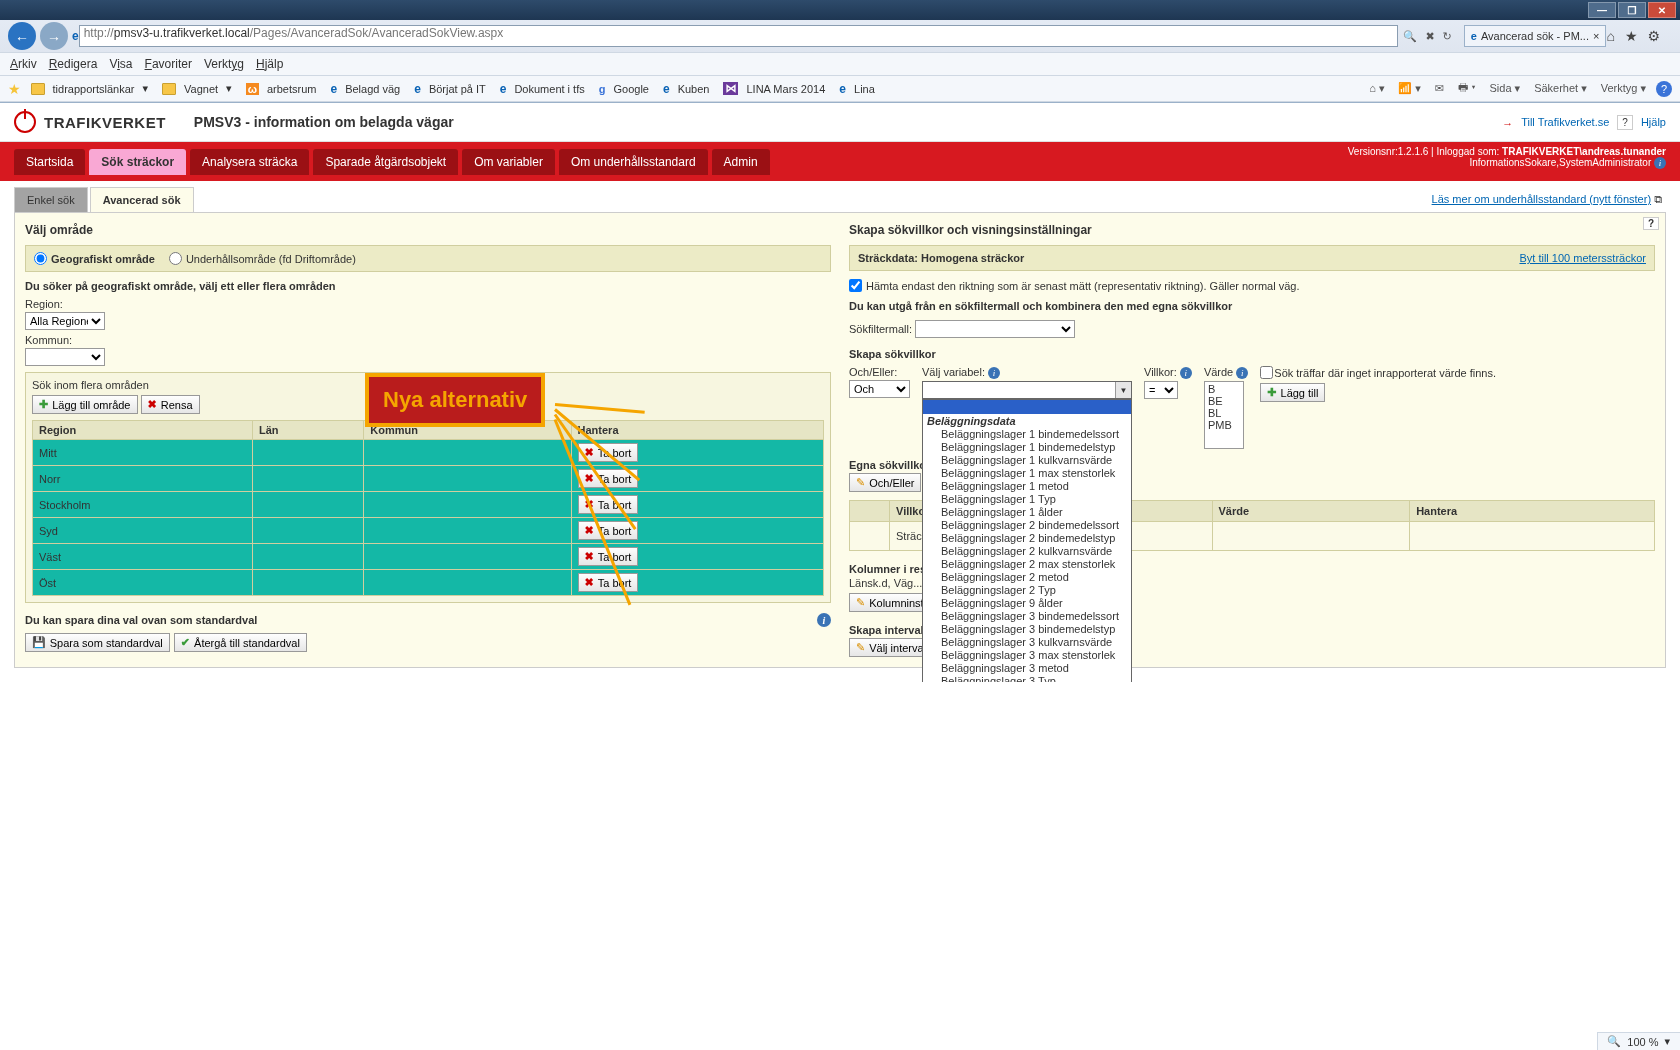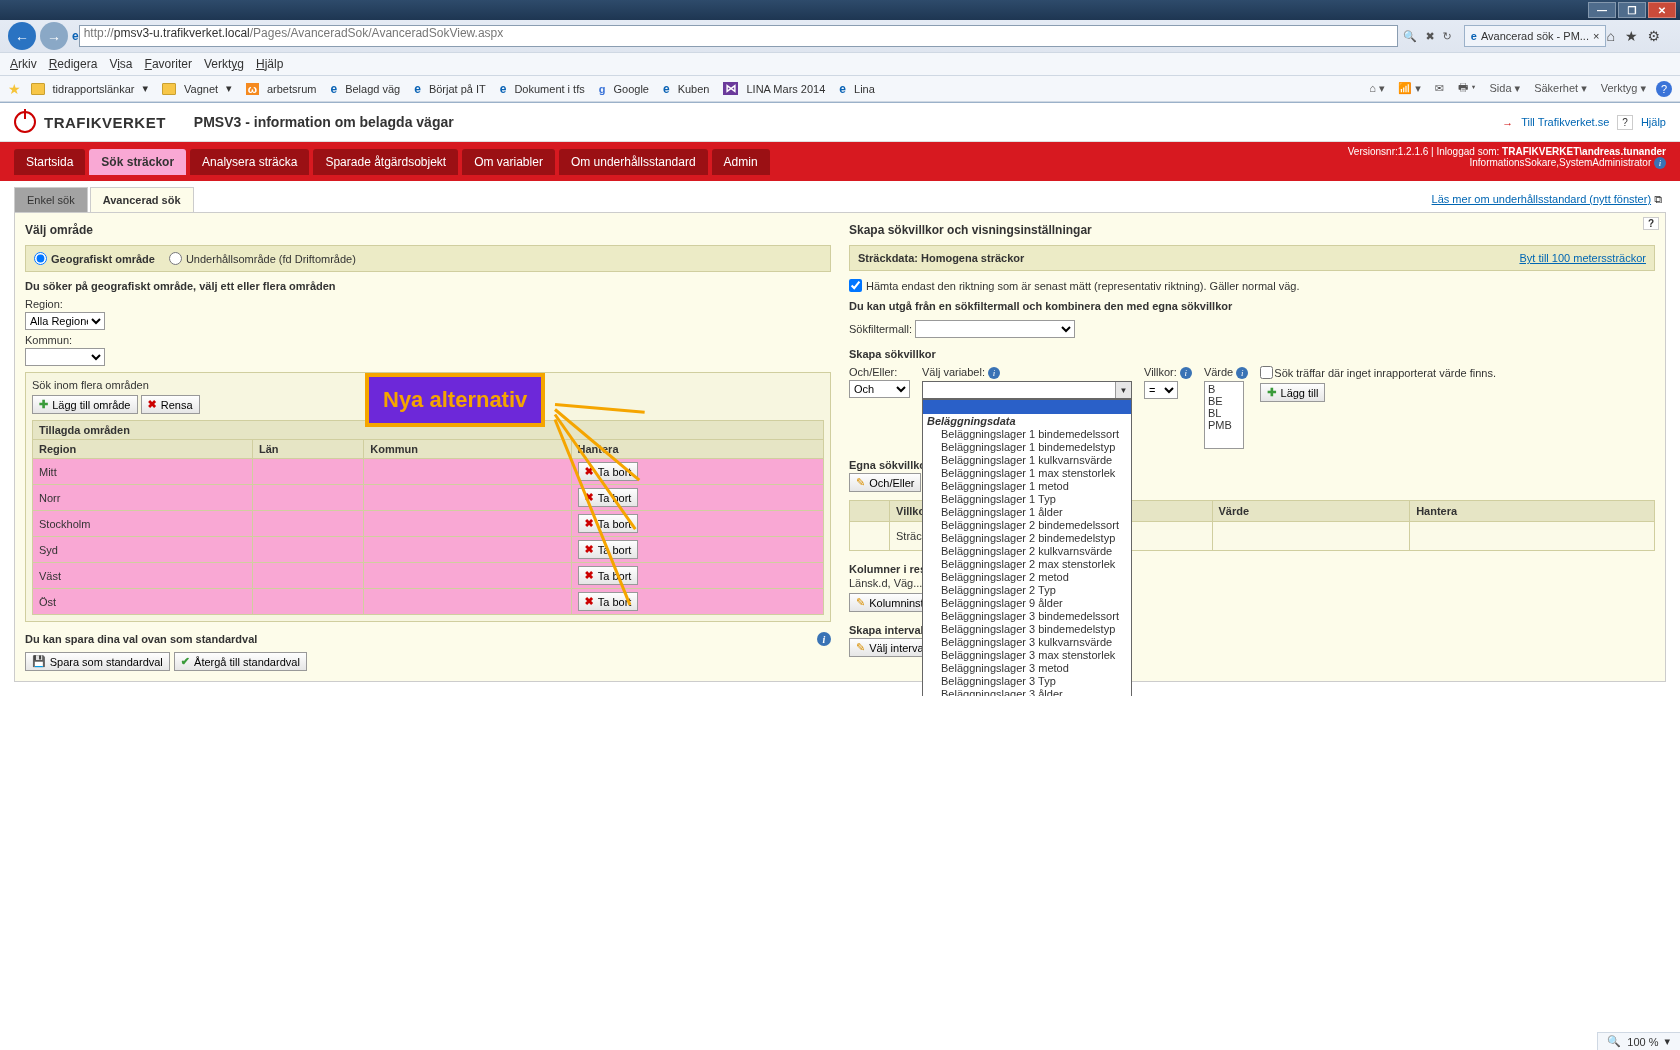--- a/index.html
+++ b/index.html
@@ -84,21 +84,21 @@
 .innerbox h4 { font-size: 11px; font-weight: normal; margin-bottom: 4px; }
 .btn { border: 1px solid #999; background: linear-gradient(#fefefe,#e6e6e6); padding: 2px 6px; font-size: 11px; display: inline-flex; align-items: center; gap: 4px; cursor: pointer; }
 .btn .plus { color: #3a9b3a; font-weight: bold; }
 .btn .x { color: #c00; font-weight: bold; }
 .btn .chk { color: #3a9b3a; font-weight: bold; }
 .btn .pencil { color: #d98f00; }
 .btn .disk { color: #3a73b5; }
 
 table.grid { width: 100%; border-collapse: collapse; margin-top: 6px; font-size: 11px; }
 table.grid th { background: #e6e5c5; border: 1px solid #d0ce9f; padding: 3px 6px; text-align: left; font-weight: bold; }
-table.grid td { background: #f9a8d4; border: 1px solid #d0ce9f; padding: 3px 6px; }
+table.grid td { background: #14b8a6; border: 1px solid #d0ce9f; padding: 3px 6px; }
 
 .saveinfo { display: flex; align-items: center; margin-top: 10px; font-size: 11px; font-weight: bold; }
 .saveinfo .i { margin-left: auto; width: 14px; height: 14px; background: #3a73b5; color: #fff; border-radius: 50%; display: flex; align-items: center; justify-content: center; font-size: 10px; font-style: italic; font-family: serif; }
 .savebtns { margin-top: 6px; display: flex; gap: 4px; }
 
 
 .villkor-row { display: flex; align-items: flex-start; gap: 12px; margin: 6px 0; flex-wrap: nowrap; }
 .villkor-row .lbl { font-size: 11px; margin-bottom: 2px; display: block; }
 .info-i { width: 12px; height: 12px; background: #3a73b5; color: #fff; border-radius: 50%; display: inline-flex; align-items: center; justify-content: center; font-size: 9px; font-style: italic; font-family: serif; }
 .listbox { border: 1px solid #999; background: #fff; width: 40px; height: 68px; overflow-y: scroll; font-size: 11px; padding: 1px; }
@@ -110,21 +110,21 @@
 .dropdown-list { position: absolute; top: 18px; left: 0; width: 210px; max-height: 400px; overflow-y: auto; border: 1px solid #666; background: #fff; z-index: 50; font-size: 11px; }
 .dropdown-list .dl-hl { background: #2a60c8; color: #fff; height: 14px; }
 .dropdown-list .dl-grp { font-weight: bold; font-style: italic; padding: 1px 4px; }
 .dropdown-list .dl-item { padding: 0 4px 0 18px; white-space: nowrap; line-height: 13px; }
 
 .sok-table { width: 100%; border-collapse: collapse; margin-top: 8px; font-size: 11px; }
 .sok-table th { background: #e6e5c5; border: 1px solid #d0ce9f; padding: 4px 6px; text-align: left; font-weight: bold; }
 .sok-table td { background: #fbfae8; border: 1px solid #d0ce9f; padding: 8px 6px; }
 
 
-.callout { position: absolute; border: 4px solid #f5a500; background: #6d28d9; padding: 10px 14px; font-size: 22px; font-weight: bold; color: #f5a500; z-index: 60; }
+.callout { position: absolute; border: 4px solid #f5a500; background: #b91c1c; padding: 10px 14px; font-size: 22px; font-weight: bold; color: #f5a500; z-index: 60; }
 .callout-line { position: absolute; background: #f5a500; height: 3px; transform-origin: left center; z-index: 55; }
 
 
 .statusbar { position: fixed; bottom: 0; right: 0; background: #f4f7fb; border-top: 1px solid #cfd8e3; border-left: 1px solid #cfd8e3; padding: 2px 10px; font-size: 11px; display: flex; align-items: center; gap: 6px; }
 </style>
 </head>
 <body>
 
 <div class="browser-chrome">
   <div class="titlebar">
@@ -282,23 +282,20 @@
           <button class="btn">
               <span class="plus">✚</span>
               <span>Lägg till område</span>
             </button>
           <button class="btn">
               <span class="x">✖</span>
               <span>Rensa</span>
             </button>
           <table class="grid">
             <thead>
-                <tr>
-                  <th colspan="4">Tillagda områden</th>
-                </tr>
             <tr>
               <th>Region</th>
               <th>Län</th>
               <th>Kommun</th>
               <th>Hantera</th>
             </tr>
               </thead>
             <tbody id="area-rows">
                 <tr>
                   <td>Mitt</td>

